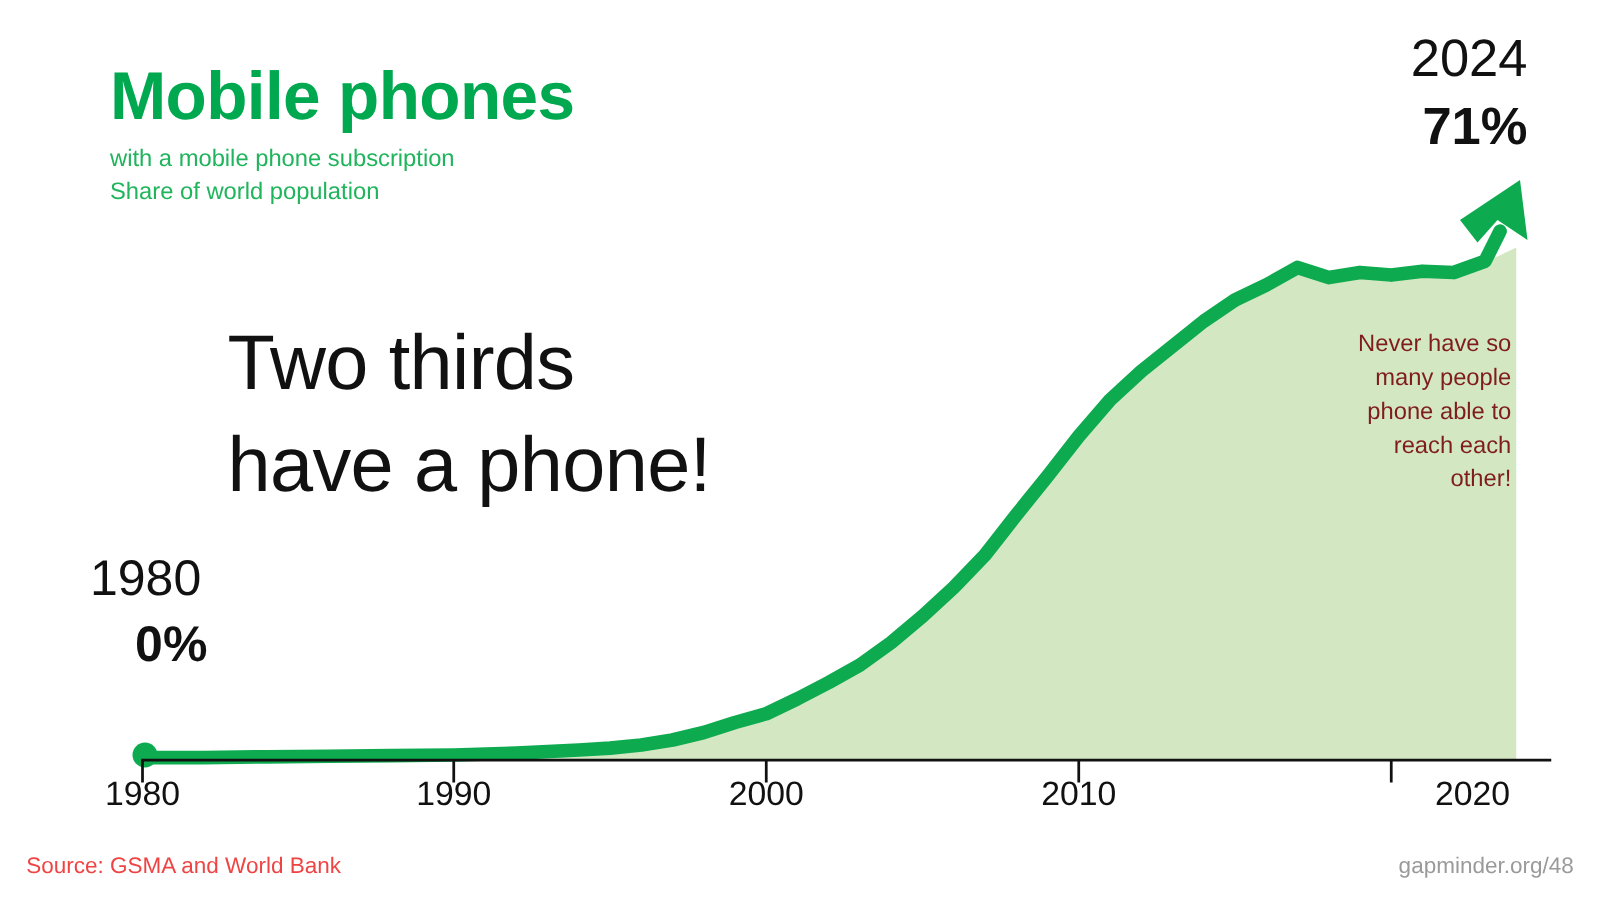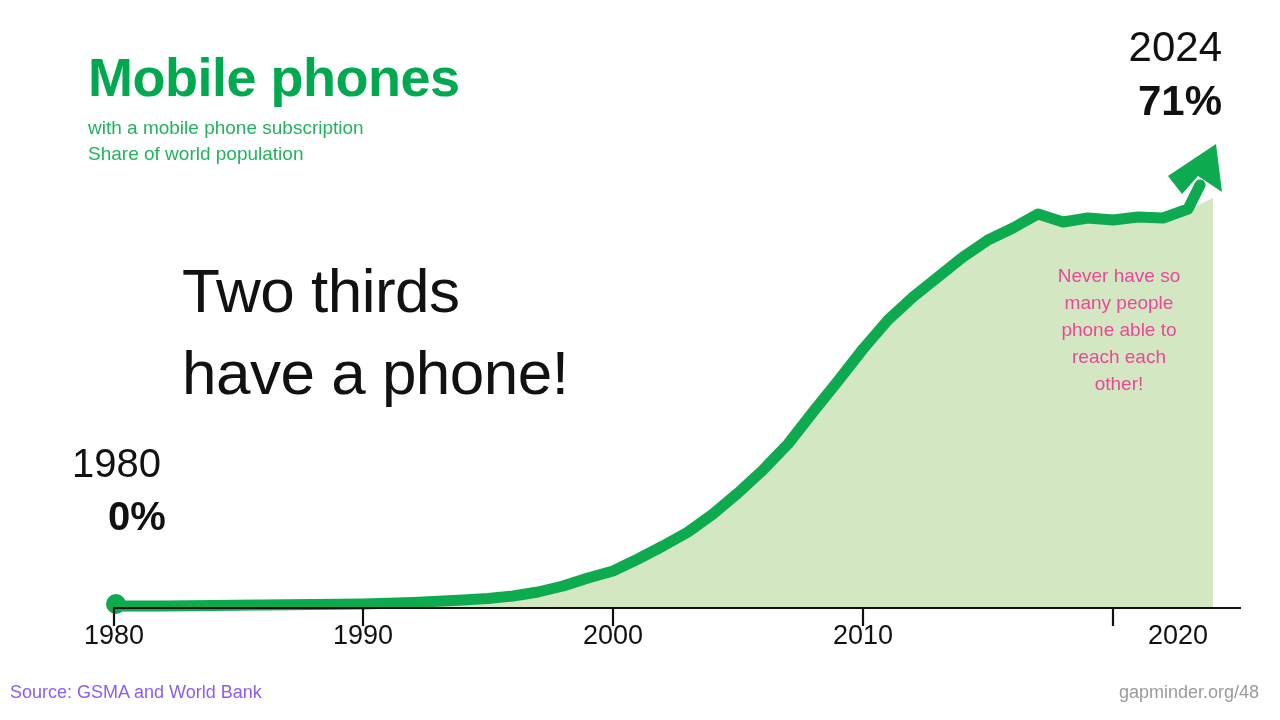--- a/index.html
+++ b/index.html
@@ -100,23 +100,23 @@
     color: #111111;
     line-height: 1.0;
   }
 
   
   #plot-annotation {
     position: absolute;
     right: 71px;
     top: 263px;
     width: 180px;
-    text-align: center;
+    text-align: right;
     font-size: 19px;
-    color: #ec4899;
+    color: #7f1d1d;
     line-height: 1.42;
   }
 
   
   #chart-svg {
     position: absolute;
     left: 0;
     top: 0;
     width: 1280px;
     height: 720px;
@@ -127,24 +127,24 @@
     position: absolute;
     font-size: 27px;
     color: #111111;
     transform: translateX(-50%);
     white-space: nowrap;
   }
 
   
   #footer-source {
     position: absolute;
-    left: 10px;
+    left: 21px;
     bottom: 17px;
     font-size: 18px;
-    color: #8b5cf6;
+    color: #ef4444;
     white-space: nowrap;
   }
   #footer-link {
     position: absolute;
     right: 21px;
     bottom: 17px;
     font-size: 18px;
     color: #9a9a9a;
     white-space: nowrap;
   }

